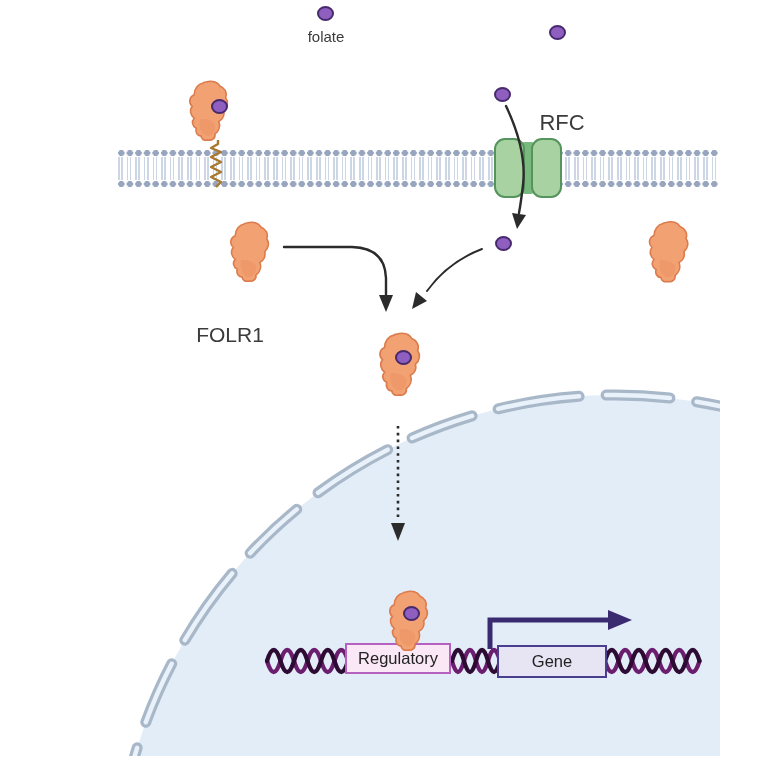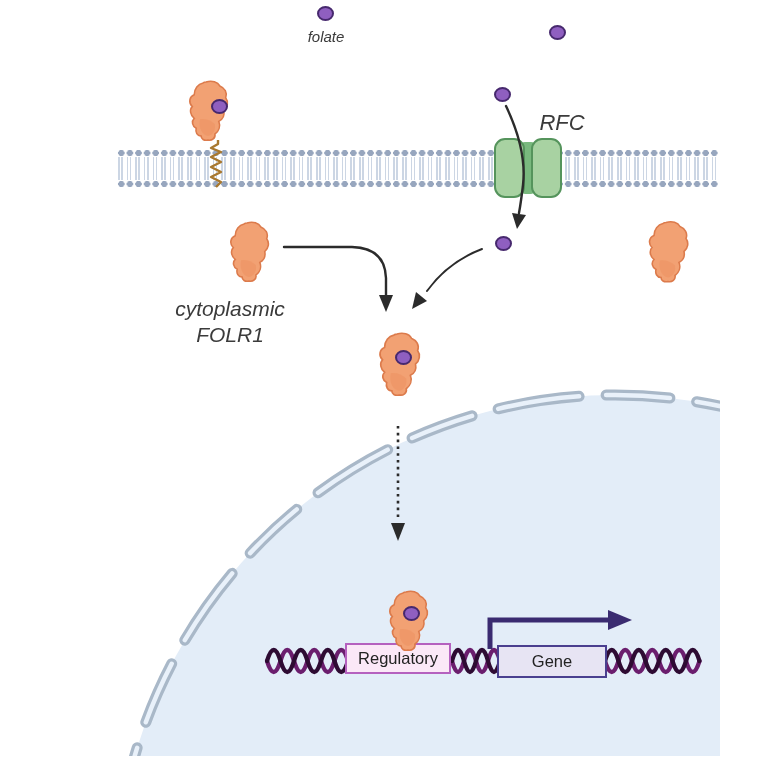--- a/index.html
+++ b/index.html
@@ -26,21 +26,21 @@
   .folate-dot{width:17px;height:15px;border-radius:50%;box-sizing:border-box;
     background:var(--c-folate-fill,#8f5fc0);border:2.2px solid var(--c-folate-stroke,#47296e);}
   .rfc-lobe{fill:var(--c-rfc-fill,#a8d2a2);stroke:var(--c-rfc-stroke,#55945c);stroke-width:2;}
   .rfc-channel{fill:var(--c-rfc-channel,#79b97e);stroke:none;}
   .arrow-stroke{stroke:var(--c-arrow,#2b2b2b);stroke-width:2.4;fill:none;stroke-linecap:round;}
   .arrow-head{fill:var(--c-arrow,#2b2b2b);stroke:none;}
   .dna-dark{stroke:var(--c-dna-strand-dark,#2e0b33);stroke-width:4.3;fill:none;stroke-linecap:round;}
   .dna-light{stroke:var(--c-dna-strand-light,#6b1e6e);stroke-width:4.3;fill:none;stroke-linecap:round;}
 
   
-  .lbl{position:absolute;text-align:center;font-style:italic;}
+  .lbl{position:absolute;text-align:center;}
   #folate-label{left:291px;top:28px;width:70px;font-size:15px;}
   #rfc-label{left:532px;top:110px;width:60px;font-size:22px;}
   #cyto-label{left:150px;top:296px;width:160px;font-size:21px;line-height:26px;}
   #transcription-label{left:486px;top:587px;width:130px;font-size:17px;}
 
   
   .dna-box{position:absolute;box-sizing:border-box;display:flex;align-items:center;justify-content:center;font-size:16.5px;color:#222;}
   #regulatory-box{left:345px;top:643px;width:106px;height:31px;background:var(--c-regulatory-fill,#fbe8f7);border:2px solid var(--c-regulatory-stroke,#b561bf);}
   #gene-box{left:497px;top:645px;width:110px;height:33px;background:var(--c-gene-fill,#e7e4f3);border:2px solid var(--c-gene-stroke,#4a3f8f);}
 
@@ -154,17 +154,17 @@
   </svg>
 
   <svg class="abs" style="left:385px;top:590px" width="44" height="62" viewBox="0 0 42 63">
       <use href="#folr1-blob"></use>
     </svg>
   <div class="abs folate-dot" style="left:403px;top:606px"></div>
 
   <div class="lbl" id="folate-label">folate</div>
   <div class="lbl" id="rfc-label">RFC</div>
   <div class="lbl" id="cyto-label">
-    <span>cytoplasmic</span><br>
+    <br>
     <span>FOLR1</span>
   </div>
 
 </div>
 
 </body></html>

